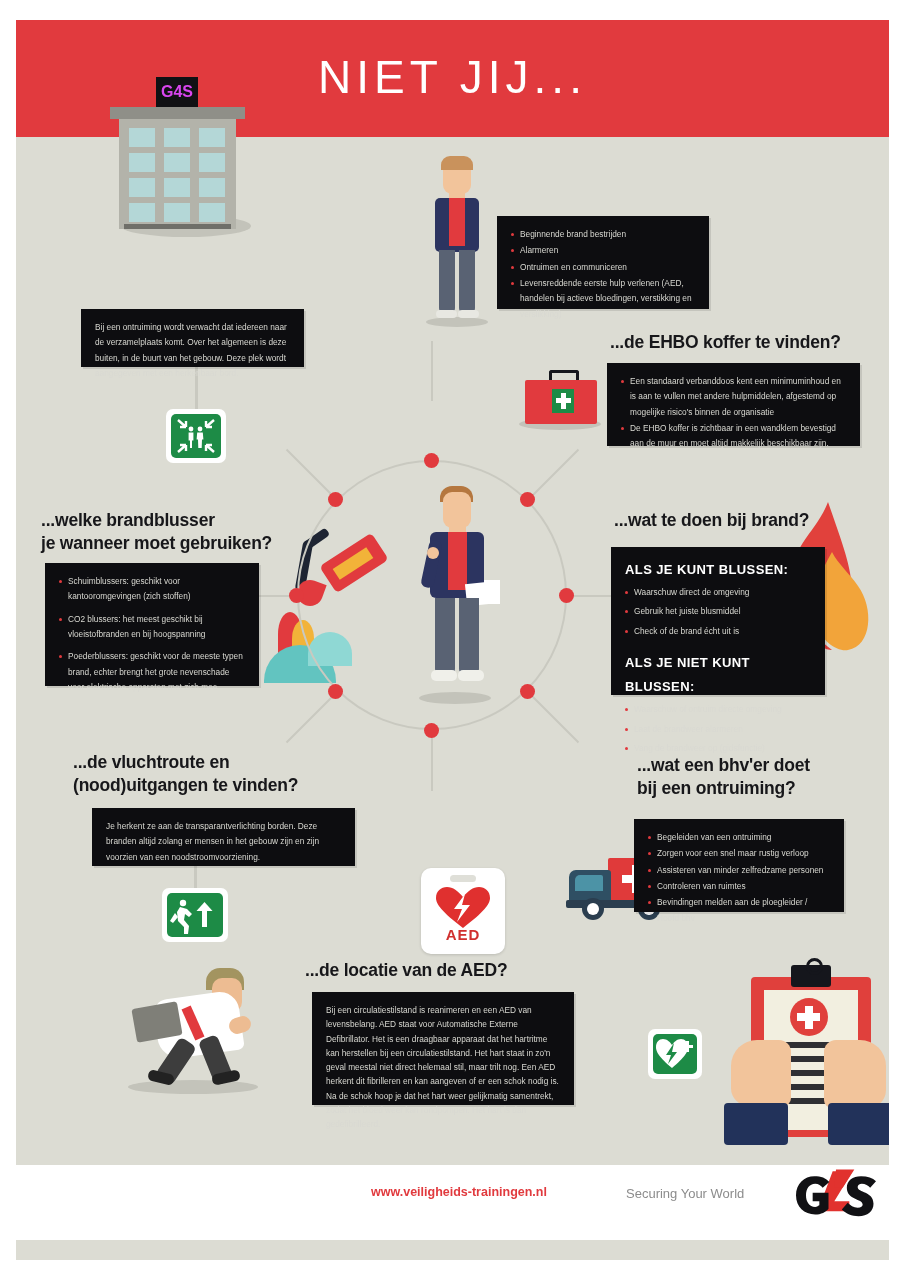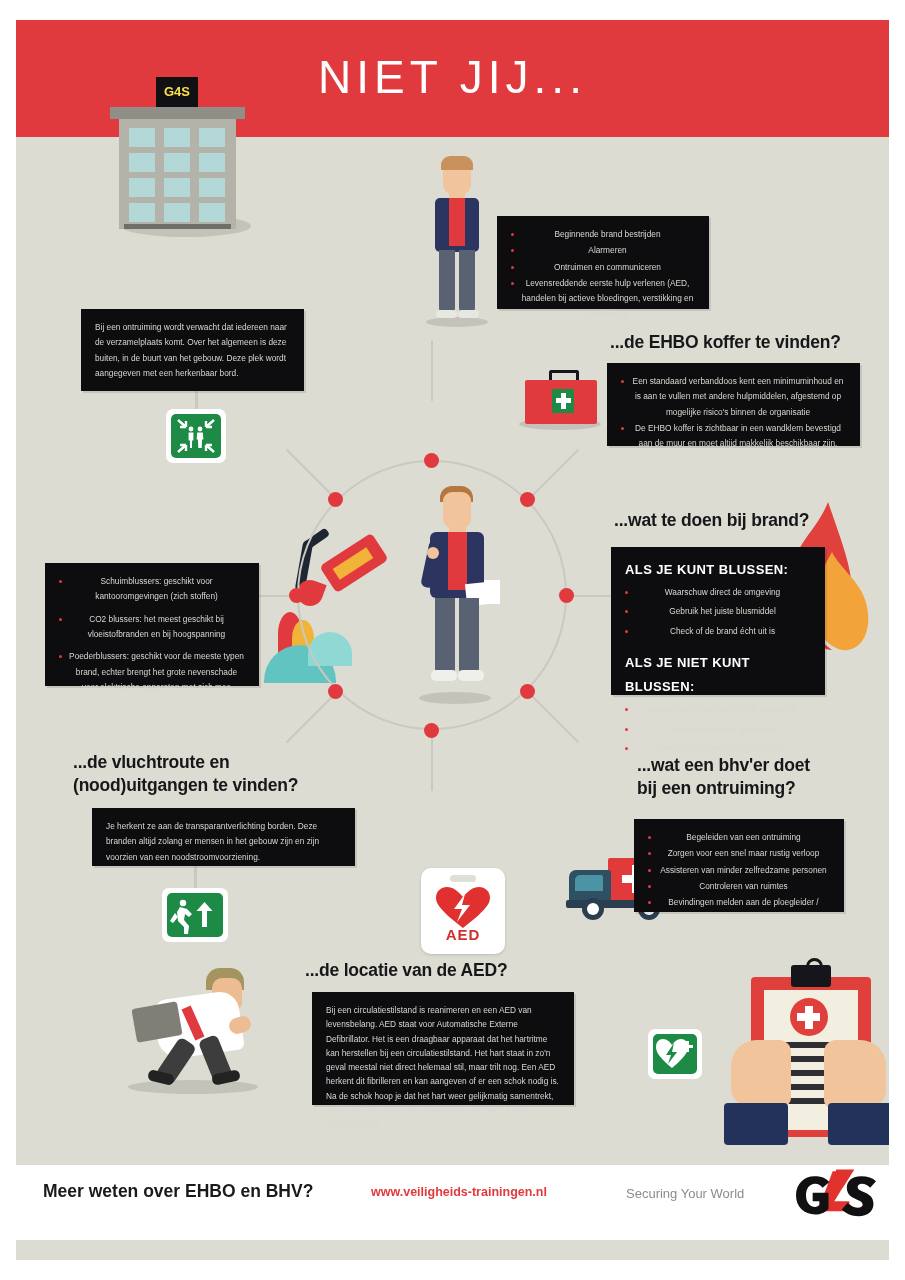--- a/index.html
+++ b/index.html
@@ -28,21 +28,21 @@
     line-height:1.32;letter-spacing:-.2px;
   }
   
   .box{
     position:absolute;background:#0d0d10;color:#d9d9d2;
     font-size:8.3px;line-height:1.85;padding:11px 14px;box-sizing:border-box;
     box-shadow:2px 2px 0 rgba(0,0,0,.10);
   }
   .box p{margin:0 0 0 0;}
   .box .sub{color:#ffffff;font-size:13px;font-weight:bold;letter-spacing:.4px;margin-bottom:3px;}
-  .box ul{list-style:none;margin:0;padding:0;text-align:center;}
+  .box ul{list-style:none;margin:0;padding:0;}
   .box li{position:relative;padding-left:9px;margin:0 0 1px 0;}
   .box li:before{
     content:"";position:absolute;left:0;top:6px;width:3px;height:3px;
     border-radius:50%;background:#e13a3e;
   }
   .box ul.spaced li{margin-bottom:7px;}
   .box ul.looser li{margin-bottom:4px;}
   .gap{height:8px;}
   
   .hub-circle{
@@ -91,21 +91,21 @@
 
 <div id="poster">
   <div class="canvas">
 
     <div class="header-band"></div>
     <div class="poster-title">NIET JIJ...</div>
 
     <div>
       <div class="shadow-ell" style="left:105px;top:195px;width:130px;height:22px;"></div>
       <div class="g4s-sign" style="left:140px;top:57px;width:42px;height:30px;">
-        <div style="position:absolute;left:0;top:0;width:42px;height:30px;color:#fde047;font-size:13px;font-weight:bold;text-align:center;line-height:30px;">G4S</div>
+        <div style="position:absolute;left:0;top:0;width:42px;height:30px;color:#d946ef;font-size:16px;font-weight:bold;text-align:center;line-height:30px;">G4S</div>
       </div>
       <div class="bld-roof" style="left:94px;top:87px;width:135px;height:12px;"></div>
       <div class="bld-body" style="left:103px;top:99px;width:117px;height:110px;"></div>
       <div class="win" style="left:113px;top:108px;width:26px;height:19px;"></div>
       <div class="win" style="left:148px;top:108px;width:26px;height:19px;"></div>
       <div class="win" style="left:183px;top:108px;width:26px;height:19px;"></div>
       <div class="win" style="left:113px;top:133px;width:26px;height:19px;"></div>
       <div class="win" style="left:148px;top:133px;width:26px;height:19px;"></div>
       <div class="win" style="left:183px;top:133px;width:26px;height:19px;"></div>
       <div class="win" style="left:113px;top:158px;width:26px;height:19px;"></div>
@@ -296,21 +296,21 @@
       <div class="sh" style="left:757px;top:1036px;width:74px;height:6px;background:#2f2f33;"></div>
       <div class="sh" style="left:757px;top:1050px;width:74px;height:6px;background:#2f2f33;"></div>
       <div class="sh" style="left:757px;top:1064px;width:62px;height:6px;background:#2f2f33;"></div>
       <div class="sh" style="left:769px;top:1078px;width:50px;height:6px;background:#2f2f33;"></div>
       <div class="sh skin" style="left:715px;top:1020px;width:60px;height:66px;border-radius:26px 12px 8px 18px;"></div>
       <div class="sh skin" style="left:808px;top:1020px;width:62px;height:68px;border-radius:12px 26px 18px 8px;"></div>
       <div class="sh" style="left:708px;top:1083px;width:64px;height:42px;background:#22325a;border-radius:4px;"></div>
       <div class="sh" style="left:812px;top:1083px;width:64px;height:42px;background:#22325a;border-radius:4px;"></div>
     </div>
 
-    <div class="box" style="left:65px;top:289px;width:223px;height:82px;">
+    <div class="box" style="left:65px;top:289px;width:223px;height:58px;">
       <p>Bij een ontruiming wordt verwacht dat iedereen naar de verzamelplaats komt. Over het algemeen is deze buiten, in de buurt van het gebouw. Deze plek wordt aangegeven met een herkenbaar bord.</p>
     </div>
 
     <div class="box" style="left:481px;top:196px;width:212px;height:93px;">
       <ul>
         <li>Beginnende brand bestrijden</li>
         <li>Alarmeren</li>
         <li>Ontruimen en communiceren</li>
         <li>Levensreddende eerste hulp verlenen (AED, handelen bij actieve bloedingen, verstikking en verslikking)</li>
       </ul>
@@ -319,20 +319,24 @@
     <div class="q-head" style="left:594px;top:311px;width:300px;">
       <div>...de EHBO koffer te vinden?</div>
     </div>
     <div class="box" style="left:591px;top:343px;width:253px;height:83px;">
       <ul>
         <li>Een standaard verbanddoos kent een minimuminhoud en is aan te vullen met andere hulpmiddelen, afgestemd op mogelijke risico's binnen de organisatie</li>
         <li>De EHBO koffer is zichtbaar in een wandklem bevestigd aan de muur en moet altijd makkelijk beschikbaar zijn.</li>
       </ul>
     </div>
 
+    <div class="q-head" style="left:25px;top:489px;width:300px;">
+      <div>...welke brandblusser</div>
+      <div>je wanneer moet gebruiken?</div>
+    </div>
     <div class="box" style="left:29px;top:543px;width:214px;height:123px;">
       <ul class="spaced">
         <li>Schuimblussers: geschikt voor kantooromgevingen (zich stoffen)</li>
         <li>CO2 blussers: het meest geschikt bij vloeistofbranden  en bij hoogspanning</li>
         <li>Poederblussers: geschikt voor de meeste typen brand, echter brengt het grote nevenschade voor elektrische apparaten met zich mee</li>
       </ul>
     </div>
 
     <div class="q-head" style="left:598px;top:489px;width:300px;">
       <div>...wat te doen bij brand?</div>
@@ -378,21 +382,20 @@
     <div class="q-head" style="left:289px;top:939px;width:330px;">
       <div>...de locatie van de AED?</div>
     </div>
     <div class="box" style="left:296px;top:972px;width:262px;height:113px;line-height:1.72;">
       <p>Bij een circulatiestilstand is reanimeren en een AED van levensbelang. AED staat voor Automatische Externe Defibrillator. Het is een draagbaar apparaat dat het hartritme kan herstellen bij een circulatiestilstand. Het hart staat in zo'n geval meestal niet direct helemaal stil, maar trilt nog. Een AED herkent dit fibrilleren en kan aangeven of er een schok nodig is. Na de schok hoop je dat het hart weer gelijkmatig samentrekt, zodat het bloed weer kan rondpompen. Het hart is dan gedefibrilleerd.</p>
     </div>
 
   </div>
 
   <div class="footer">
-    <div class="foot-main">Meer weten over EHBO en BHV?</div>
     <div class="foot-url">www.veiligheids-trainingen.nl</div>
     <div class="foot-claim">Securing Your World</div>
     <svg class="g4s-logo" viewBox="0 0 120 70">
       <path d="M62 4 L86 4 L64 40 L82 40 L82 52 L44 52 Z" fill="#e1322e"></path>
       <path d="M40 10 C28 10 18 19 18 33 C18 47 28 56 41 56 C48 56 54 53 57 49 L57 30 L38 30 L38 40 L46 40 L46 45 C44 46 43 47 41 47 C34 47 30 41 30 33 C30 25 34 19 41 19 C45 19 48 21 50 24 L58 17 C54 12 48 10 40 10 Z" fill="#111114"></path>
       <path d="M96 10 C86 10 79 15 79 24 C79 39 98 37 98 44 C98 46 96 48 92 48 C87 48 83 45 80 42 L73 50 C78 55 85 58 93 58 C104 58 111 52 111 43 C111 28 92 30 92 23 C92 21 94 19 97 19 C101 19 105 21 107 24 L114 16 C110 12 104 10 96 10 Z" fill="#111114"></path>
       <path d="M66 2 L88 2 L74 24 L64 24 Z" fill="#e1322e"></path>
     </svg>
   </div>
 </div>

